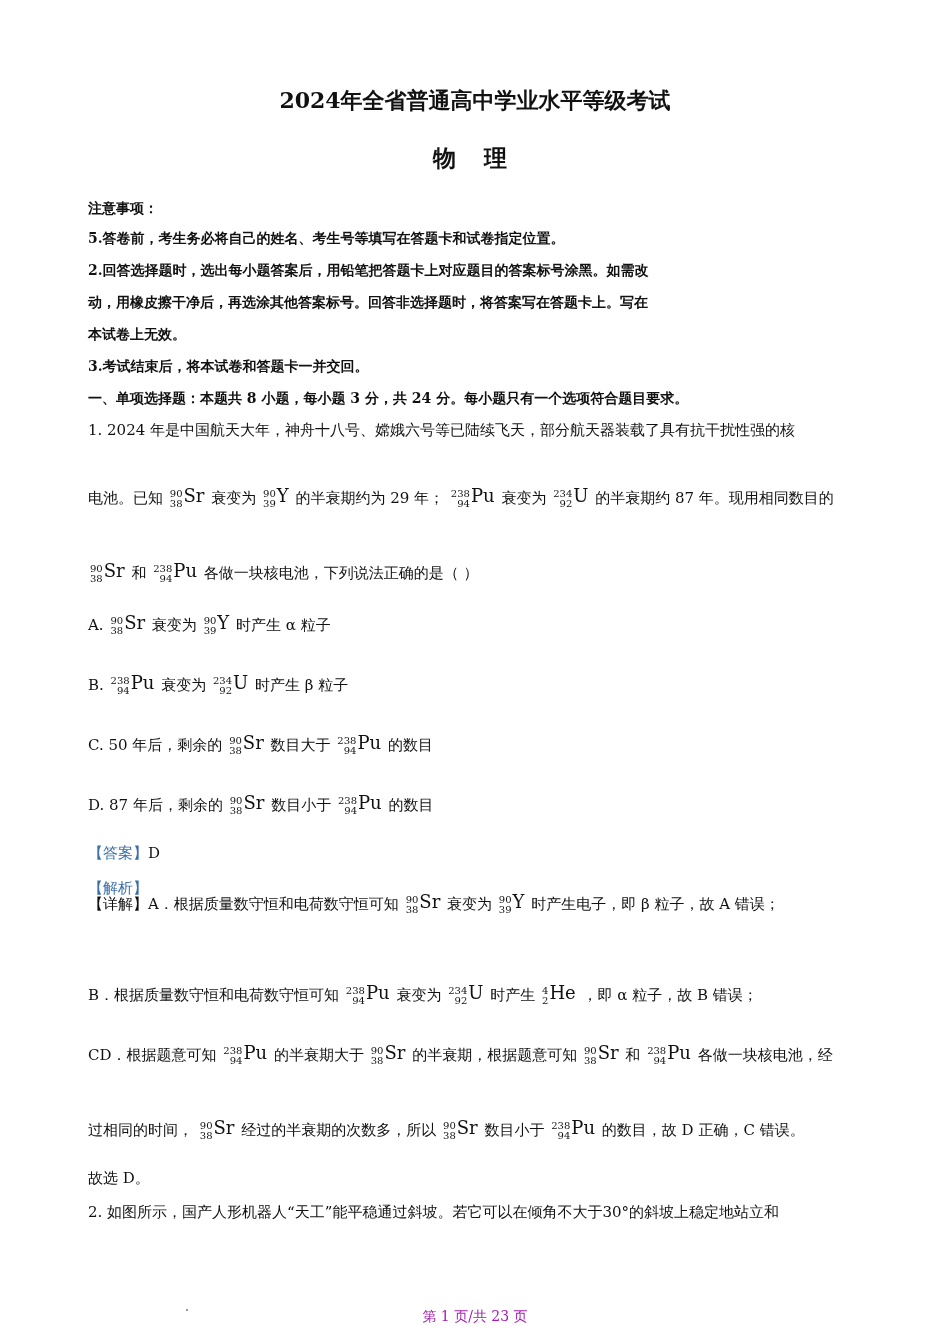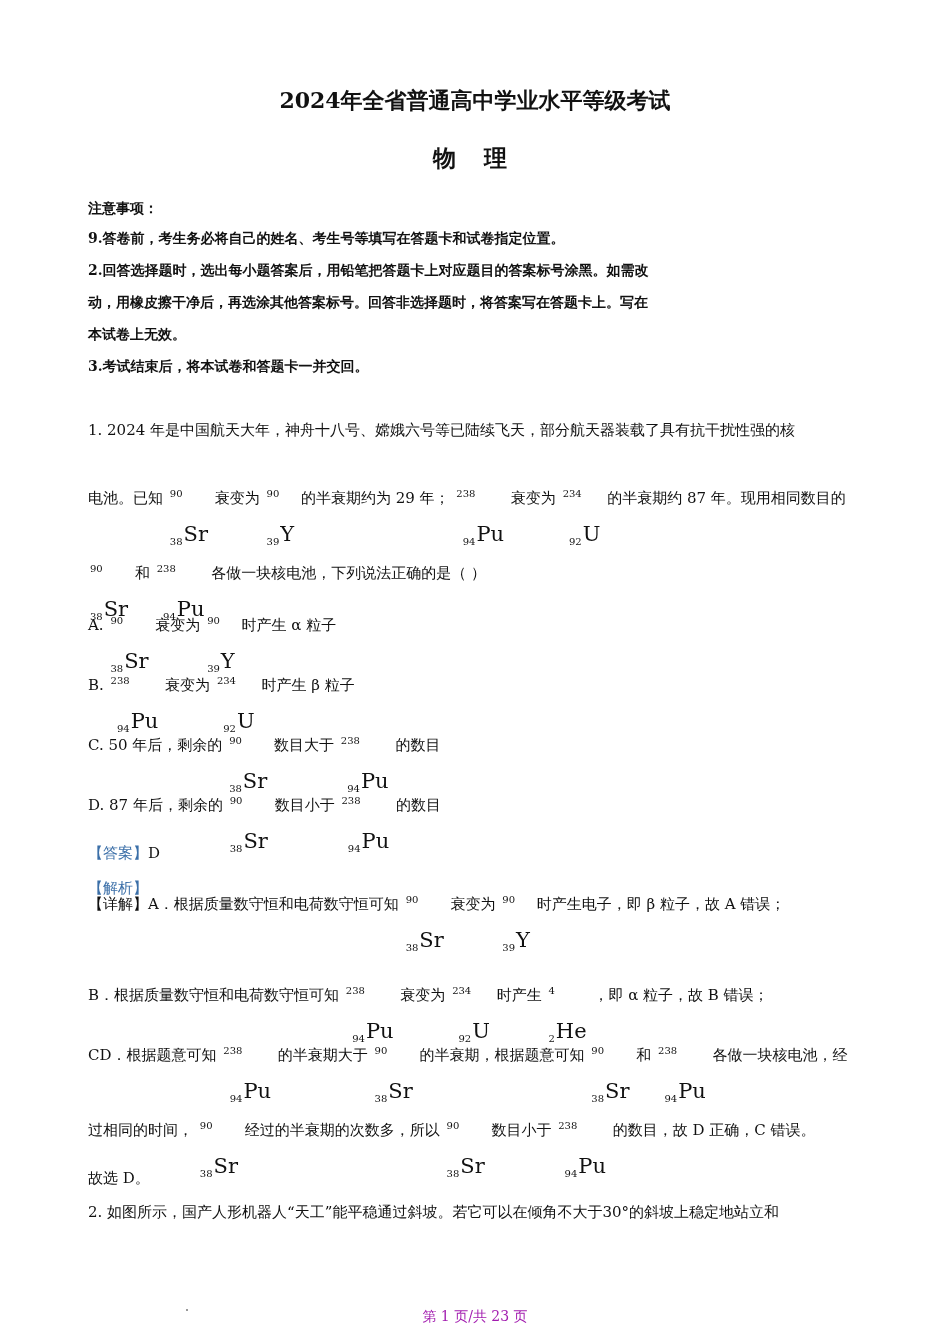--- a/index.html
+++ b/index.html
@@ -9,39 +9,40 @@
   .title { position: absolute; left: 0; width: 950px; text-align: center;
            font-weight: bold; color: #111; }
   .t1 { top: 86px; font-size: 22px; letter-spacing: 0px; }
   .t2 { top: 143px; font-size: 23px; letter-spacing: 10px; }
   .line { position: absolute; left: 88px; white-space: nowrap; font-size: 15px; line-height: 20px; }
   .bold { font-weight: bold; font-size: 14px; }
   .norm { font-size: 15px; }
   .blue { color: #3b6fa8; }
   .nuc { display: inline-flex; align-items: flex-end; position: relative; vertical-align: 6px; margin: 0 2px; }
   .nuc .idx { display: inline-flex; flex-direction: column; align-items: flex-end;
-              font-size: 10px; line-height: 10px; margin-right: 1px; gap: 38px; }
-  .nuc .sym { font-size: 21px; line-height: 18px; position: relative; top: -4px; }
+              font-size: 10px; line-height: 10px; margin-right: 1px; }
+  .nuc .sym { font-size: 18px; line-height: 18px; position: relative; top: -4px; }
   .footer { position: absolute; top: 1308px; left: 0; width: 950px; text-align: center; font-size: 14px; color: #a21caf; }
   .dot { position: absolute; left: 186px; top: 1309px; width: 2px; height: 2px; background: #999; }
 </style>
 </head>
 <body>
 
 <div class="page">
 
   <div class="title t1">2024年全省普通高中学业水平等级考试</div>
   <div class="title t2">物  理</div>
 
   <div class="line bold" style="top:198px">注意事项：</div>
-  <div class="line bold" style="top:228px">9.答卷前，考生务必将自己的姓名、考生号等填写在答题卡和试卷指定位置。</div>
+  <div class="line bold" style="top:228px">5.答卷前，考生务必将自己的姓名、考生号等填写在答题卡和试卷指定位置。</div>
   <div class="line bold" style="top:260px">2.回答选择题时，选出每小题答案后，用铅笔把答题卡上对应题目的答案标号涂黑。如需改</div>
   <div class="line bold" style="top:292px">动，用橡皮擦干净后，再选涂其他答案标号。回答非选择题时，将答案写在答题卡上。写在</div>
   <div class="line bold" style="top:324px">本试卷上无效。</div>
   <div class="line bold" style="top:356px">3.考试结束后，将本试卷和答题卡一并交回。</div>
+  <div class="line bold" style="top:388px">一、单项选择题：本题共 8 小题，每小题 3 分，共 24 分。每小题只有一个选项符合题目要求。</div>
 
   <div class="line norm" style="top:420px">1. 2024 年是中国航天大年，神舟十八号、嫦娥六号等已陆续飞天，部分航天器装载了具有抗干扰性强的核</div>
 
   <div class="line norm" style="top:488px">
     <span>电池。已知</span>
     <span class="nuc">
         <span class="idx">
           <span>90</span>
           <span>38</span>
         </span>

